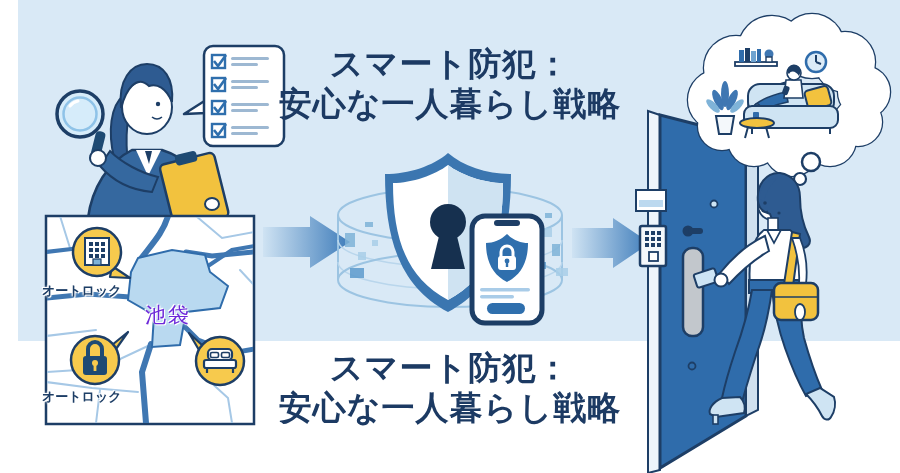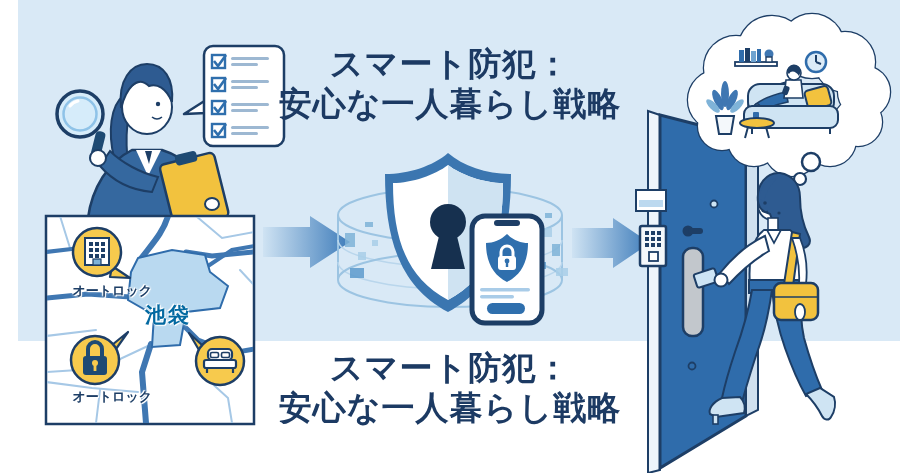--- a/index.html
+++ b/index.html
@@ -7,23 +7,23 @@
        font-family:"Liberation Sans","DejaVu Sans",sans-serif;}
   .canvas{position:relative;width:900px;height:341px;background:#ffffff;padding-left:30px;}
   .panel{position:absolute;left:18px;right:18px;top:0;bottom:0;background:#d9e9f6;}
   .art{position:absolute;left:0;top:0;}
   .title{position:absolute;left:0;width:900px;text-align:center;
          color:#1c3a63;font-weight:800;font-size:33px;line-height:40px;
          letter-spacing:1px;pointer-events:none;}
   .title-top{top:44px;}
   .title-bottom{top:348px;}
   .map-label{position:absolute;color:#1d3e66;font-weight:800;font-size:13px;
-             text-align:right;width:110px;pointer-events:none;
+             text-align:left;width:110px;pointer-events:none;
              text-shadow:0 0 3px #fff,0 0 3px #fff,1px 1px 0 #fff,-1px -1px 0 #fff;}
-  .area-label{position:absolute;color:#0369a1;font-weight:700;font-size:21px;
+  .area-label{position:absolute;color:#6d28d9;font-weight:400;font-size:21px;
               text-align:center;width:100px;pointer-events:none;letter-spacing:2px;
               text-shadow:0 0 3px #fff,1px 1px 0 #fff,-1px -1px 0 #fff;}
 </style>
 </head>
 <body>
 
 <div class="canvas">
   <div class="panel"></div>
 
   <svg class="art" width="900" height="473" viewBox="0 0 900 473">

